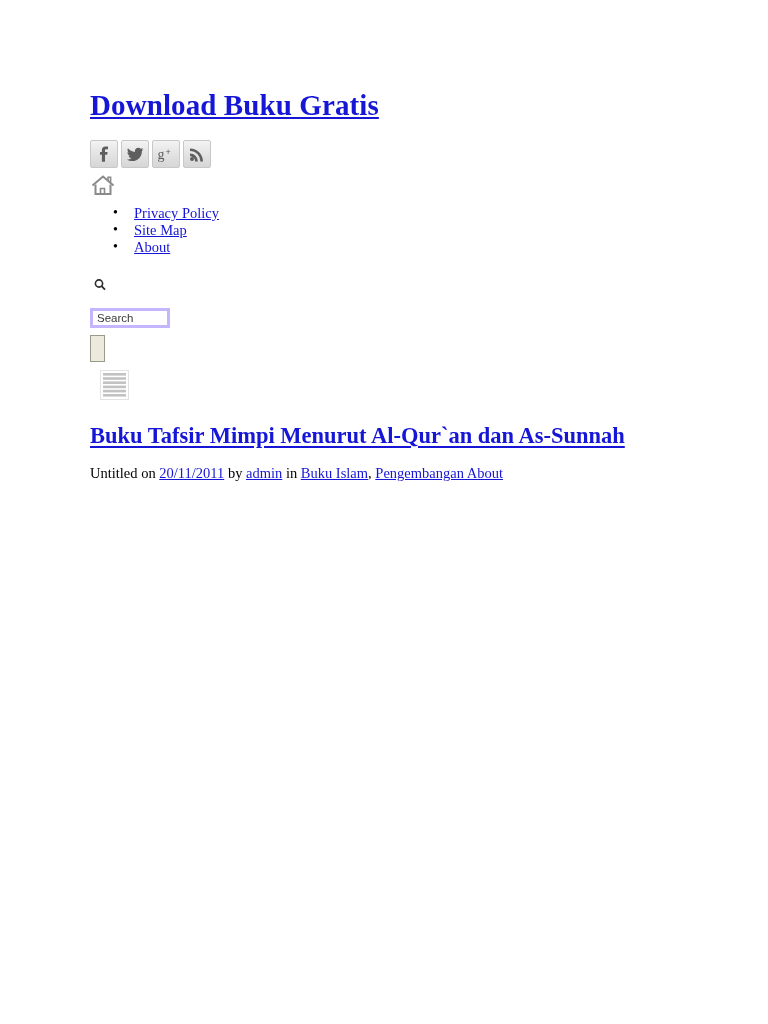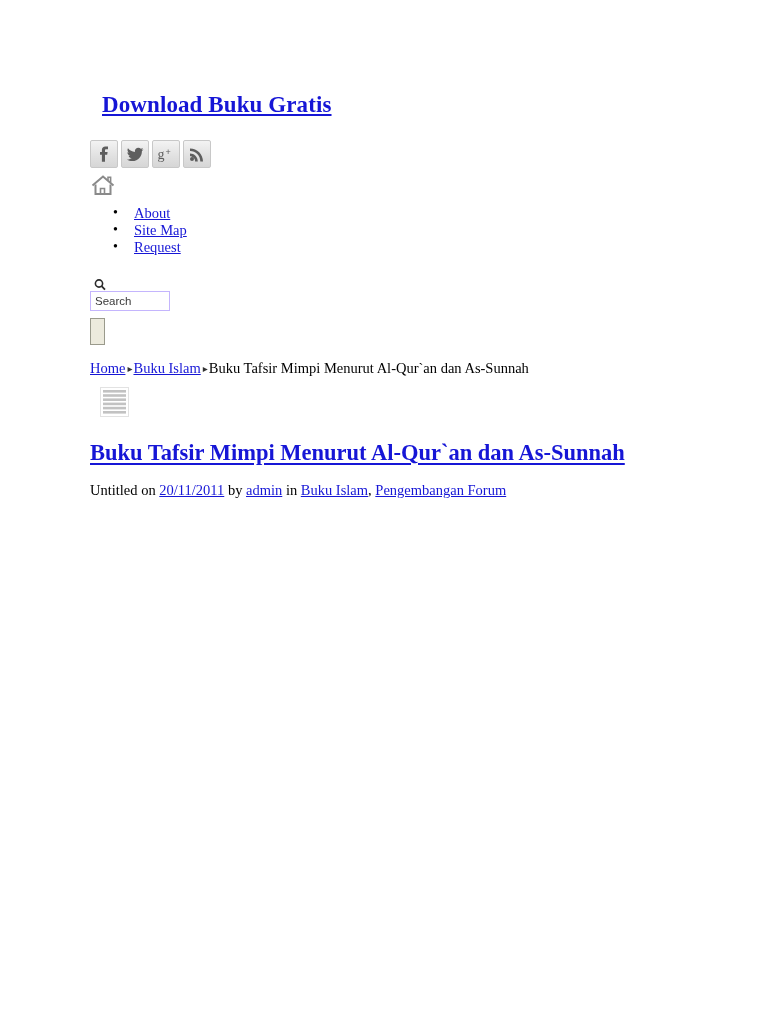--- a/index.html
+++ b/index.html
@@ -27,24 +27,24 @@
   .content {
     position: absolute;
     left: 90px;
     top: 88px;
     width: 600px;
   }
 
   
   .site-title {
     font-family: "Liberation Serif", "DejaVu Serif", serif;
-    font-size: 23px;
+    font-size: 29px;
     font-weight: bold;
     line-height: 34px;
-    margin: 0 0 18px 12px;
+    margin: 0 0 18px 0;
     letter-spacing: 0.1px;
   }
   .site-title a {
     color: #1616d6;
     text-decoration: underline;
     text-underline-offset: 2px;
   }
 
   
   .social-row {
@@ -102,27 +102,27 @@
     margin-top: 22px;
   }
   .search-icon-wrap {
     height: 12px;
     margin-left: 3px;
   }
   .search-box {
     width: 80px;
     height: 20px;
     box-sizing: border-box;
-    border: 1px solid #c4b5fd;
+    border: 3px solid #c4b5fd;
     background: #ffffff;
     font-family: "Liberation Sans", "DejaVu Sans", sans-serif;
     font-size: 11.5px;
     color: #3a3a3a;
     padding: 0 4px;
-    margin-top: 1px;
+    margin-top: 18px;
     display: block;
   }
   .search-submit {
     display: block;
     width: 15px;
     height: 27px;
     margin-top: 7px;
     box-sizing: border-box;
     border: 1px solid #9a9a8c;
     background: #eceadd;
@@ -236,39 +236,36 @@
             <path d="M2.5 12.5 L13 3.5 L23.5 12.5" fill="none" stroke="#8a8a8a" stroke-width="2"></path>
             <path d="M5.5 11.5 V21 H20.5 V11.5" fill="none" stroke="#8a8a8a" stroke-width="2"></path>
             <path d="M10.5 21 V15.5 H14.5 V21" fill="none" stroke="#8a8a8a" stroke-width="1.6"></path>
             <path d="M18 7.5 V4.2 H20.6 V9.6" fill="none" stroke="#8a8a8a" stroke-width="1.6"></path>
           </svg>
         </span>
       </a>
     </div>
 
     <ul class="nav-list">
+      <li><a href="#">Privacy Policy</a></li>
+      <li><a href="#">Site Map</a></li>
       <li><a href="#">About</a></li>
-      <li><a href="#">Site Map</a></li>
-      <li><a href="#">Request</a></li>
     </ul>
 
     <div class="search-area">
       <div class="search-icon-wrap">
         <svg width="14" height="14" viewBox="0 0 14 14">
           <circle cx="6" cy="5.5" r="3.6" fill="none" stroke="#2b2b2b" stroke-width="1.6"></circle>
           <line x1="8.6" y1="8.2" x2="12" y2="11.6" stroke="#2b2b2b" stroke-width="1.8"></line>
         </svg>
       </div>
       <input class="search-box" type="text" value="Search" style="">
       <button class="search-submit"></button>
     </div>
 
-    <div class="breadcrumb">
-      <a href="#">Home</a><span class="sep">▸</span><a href="#">Buku Islam</a><span class="sep">▸</span><span class="current">Buku Tafsir Mimpi Menurut Al-Qur`an dan As-Sunnah</span>
-    </div>
 
     <div class="lines-icon-wrap">
       <svg width="29" height="30" viewBox="0 0 29 30">
         <rect x="0.5" y="0.5" width="28" height="29" fill="#ffffff" stroke="#e2e2e2" stroke-width="1"></rect>
         <rect x="3" y="3" width="23" height="2.6" fill="#c2c2c2"></rect>
         <rect x="3" y="7.2" width="23" height="2.6" fill="#c2c2c2"></rect>
         <rect x="3" y="11.4" width="23" height="2.6" fill="#c2c2c2"></rect>
         <rect x="3" y="15.6" width="23" height="2.6" fill="#c2c2c2"></rect>
         <rect x="3" y="19.8" width="23" height="2.6" fill="#c2c2c2"></rect>
         <rect x="3" y="24" width="23" height="2.6" fill="#c2c2c2"></rect>
@@ -279,17 +276,17 @@
       <a href="#">Buku Tafsir Mimpi Menurut Al-Qur`an dan As-Sunnah</a>
     </h2>
 
     <div class="post-meta">
       <span>Untitled on</span>
       <a href="#">20/11/2011</a>
       <span>by</span>
       <a href="#">admin</a>
       <span>in</span>
       <a href="#">Buku Islam</a><span>,</span>
-      <a href="#">Pengembangan Forum</a>
+      <a href="#">Pengembangan About</a>
     </div>
 
   </div>
 </div>
 
 </body></html>

